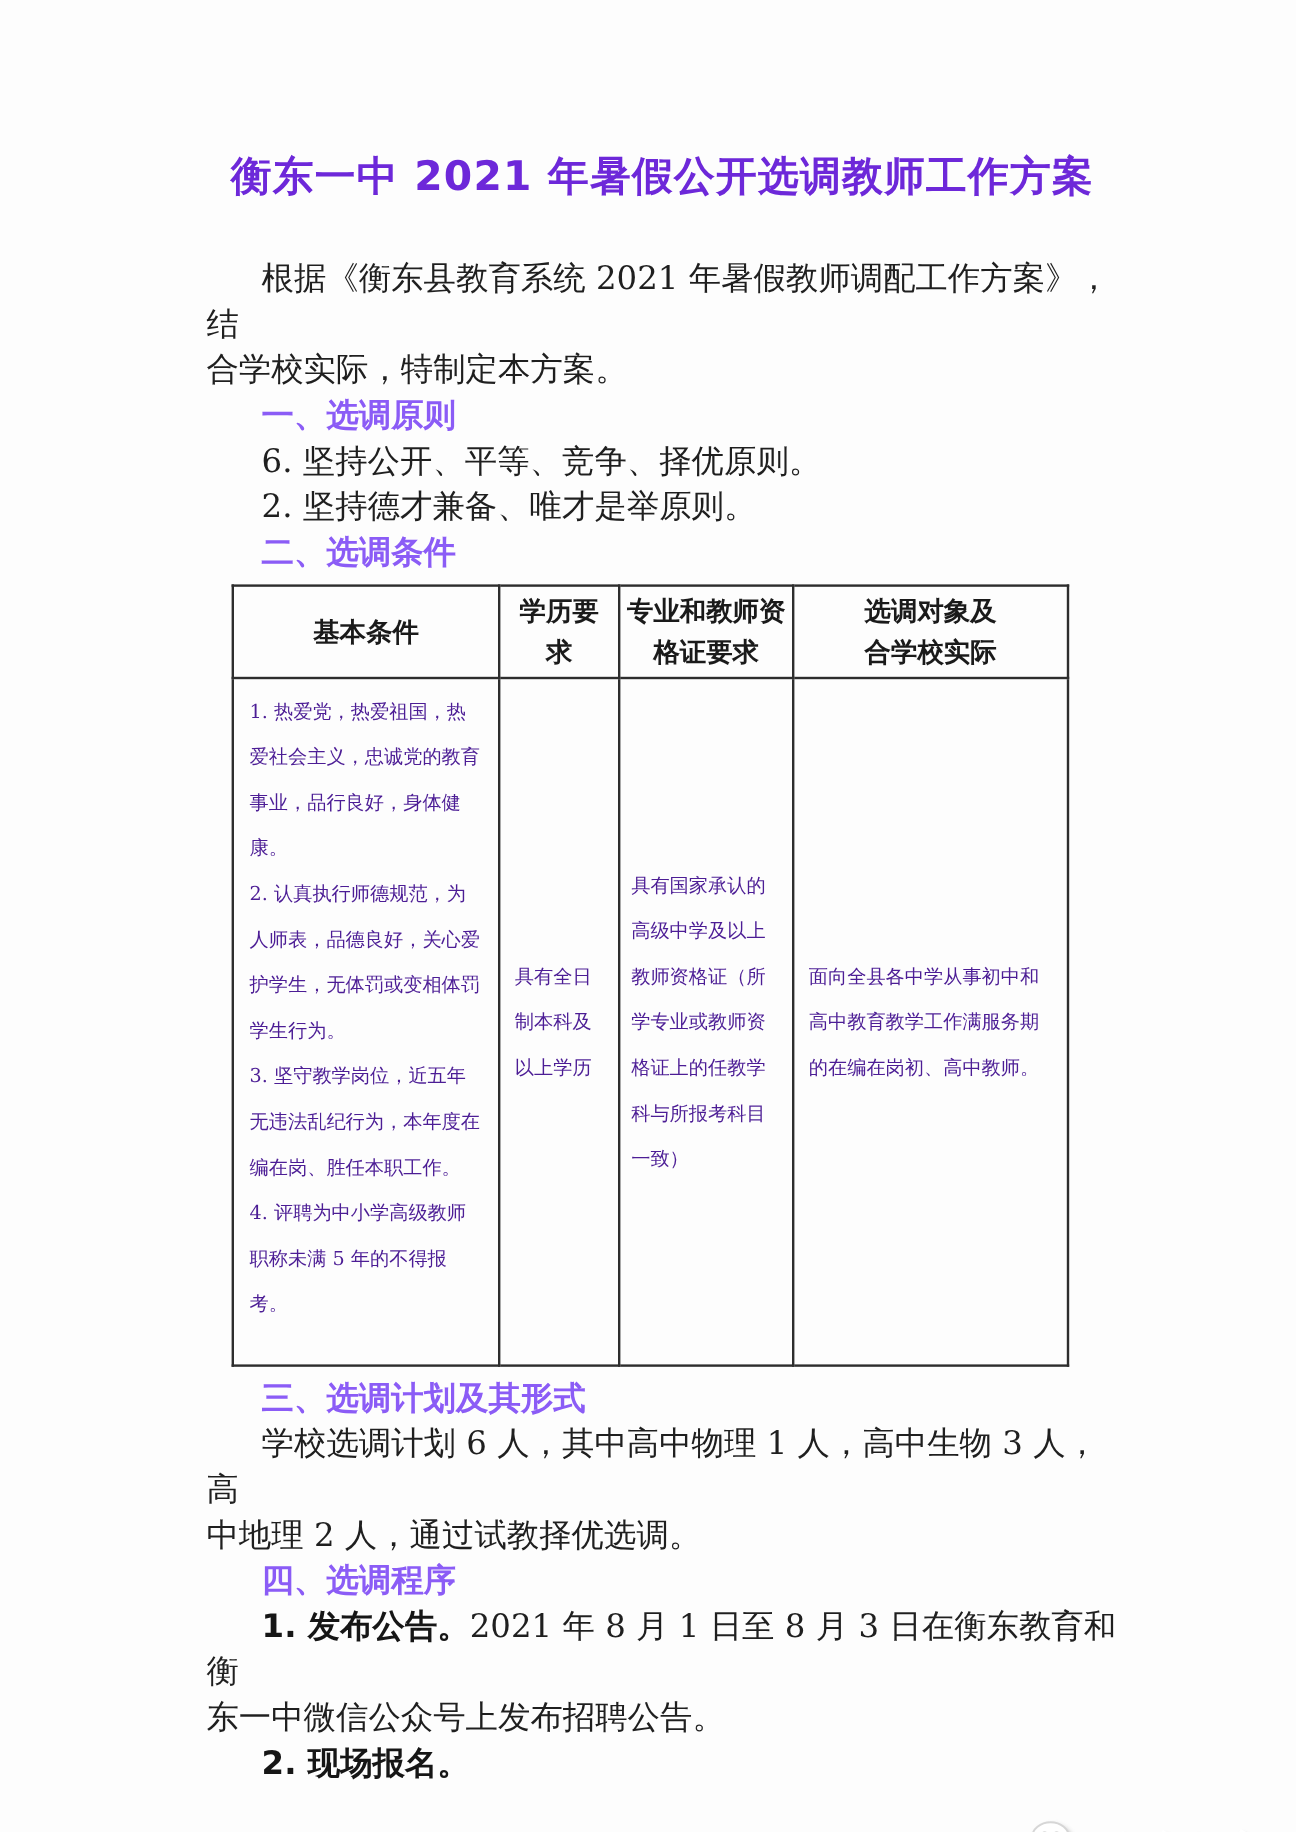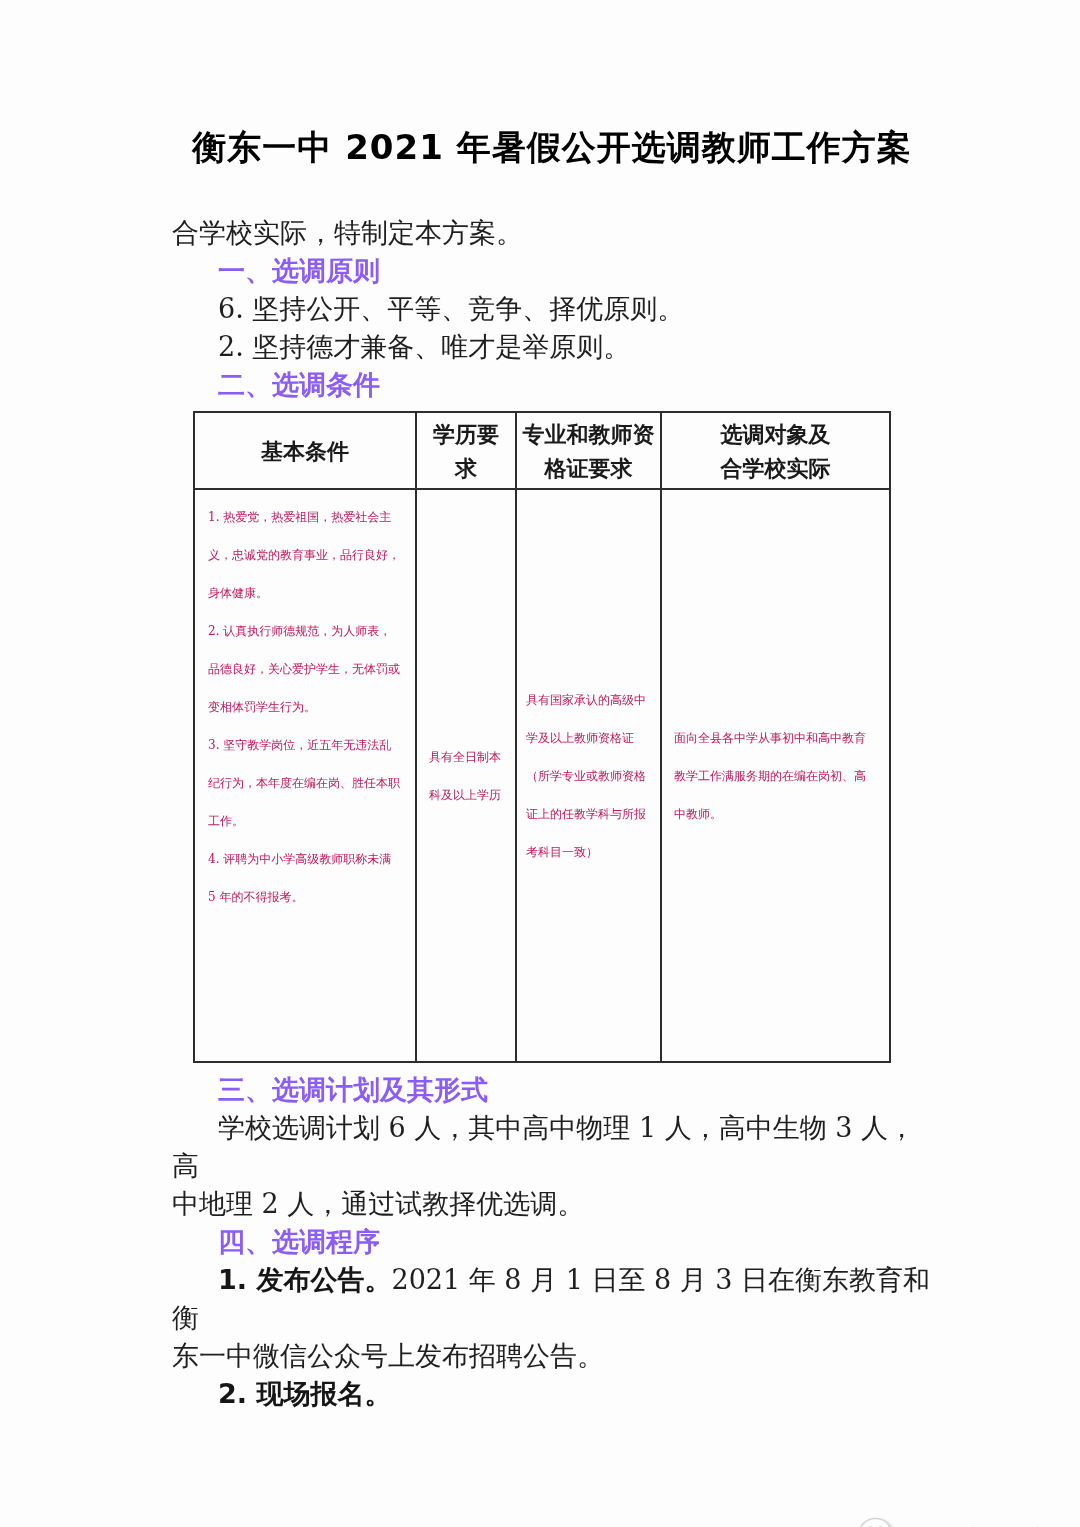--- a/index.html
+++ b/index.html
@@ -21,21 +21,21 @@
     width: 760px;
   }
   .title {
     margin-top: 122px;
     margin-bottom: 42px;
     font-family: "DejaVu Sans", "Liberation Sans", sans-serif;
     font-size: 34px;
     font-weight: bold;
     line-height: 50px;
     text-align: center;
-    color: #000000;
+    color: #6d28d9;
     letter-spacing: 1px;
   }
   .para {
     font-size: 27px;
     line-height: 38px;
     text-align: left;
   }
   .indent { text-indent: 46px; }
   .heading {
     font-family: "DejaVu Sans", "Liberation Sans", sans-serif;
@@ -69,23 +69,23 @@
     height: 77px;
     text-align: center;
     vertical-align: middle;
     font-weight: bold;
     font-size: 22px;
     line-height: 34px;
     color: #1a1a1a;
   }
   td.cell {
     height: 573px;
-    font-size: 12px;
+    font-size: 16px;
     line-height: 38px;
-    color: #be185d;
+    color: #4c1d95;
   }
   td.cell-basic {
     vertical-align: top;
     padding: 8px 13px 0 13px;
   }
   td.cell-basic p { margin: 0; }
   td.cell-mid {
     vertical-align: middle;
     padding: 0 12px;
   }
@@ -109,20 +109,21 @@
   .wm-icon { filter: drop-shadow(2px 3px 2px rgba(110,110,110,0.45)); }
 </style>
 </head>
 <body>
 
 <div class="page">
   <div class="content">
 
     <h1 class="title">衡东一中 2021 年暑假公开选调教师工作方案</h1>
 
+    <p class="para indent">根据《衡东县教育系统 2021 年暑假教师调配工作方案》，结</p>
     <p class="para">合学校实际，特制定本方案。</p>
 
     <p class="heading">一、选调原则</p>
     <p class="para indent">6. 坚持公开、平等、竞争、择优原则。</p>
     <p class="para indent">2. 坚持德才兼备、唯才是举原则。</p>
 
     <p class="heading">二、选调条件</p>
 
     <table class="cond-table">
       <colgroup>

